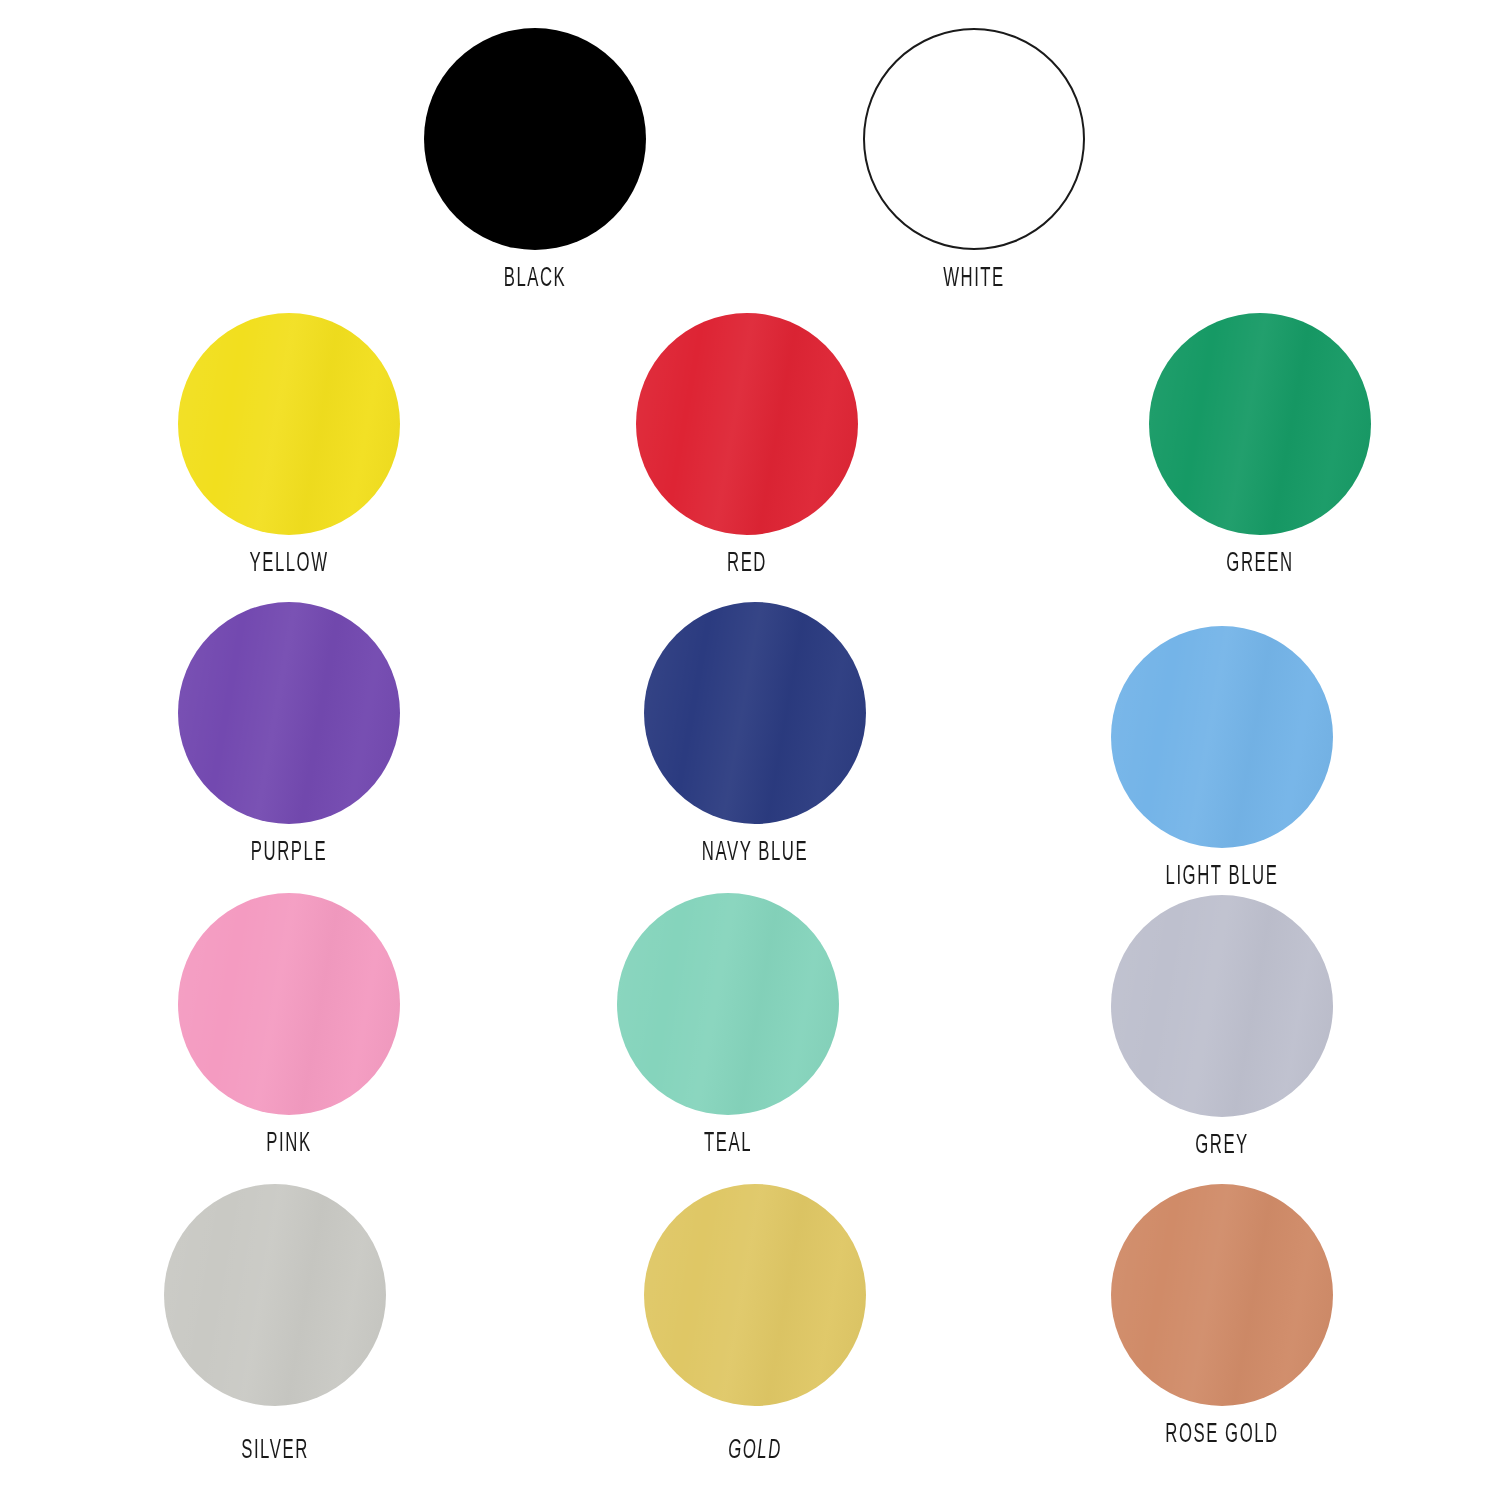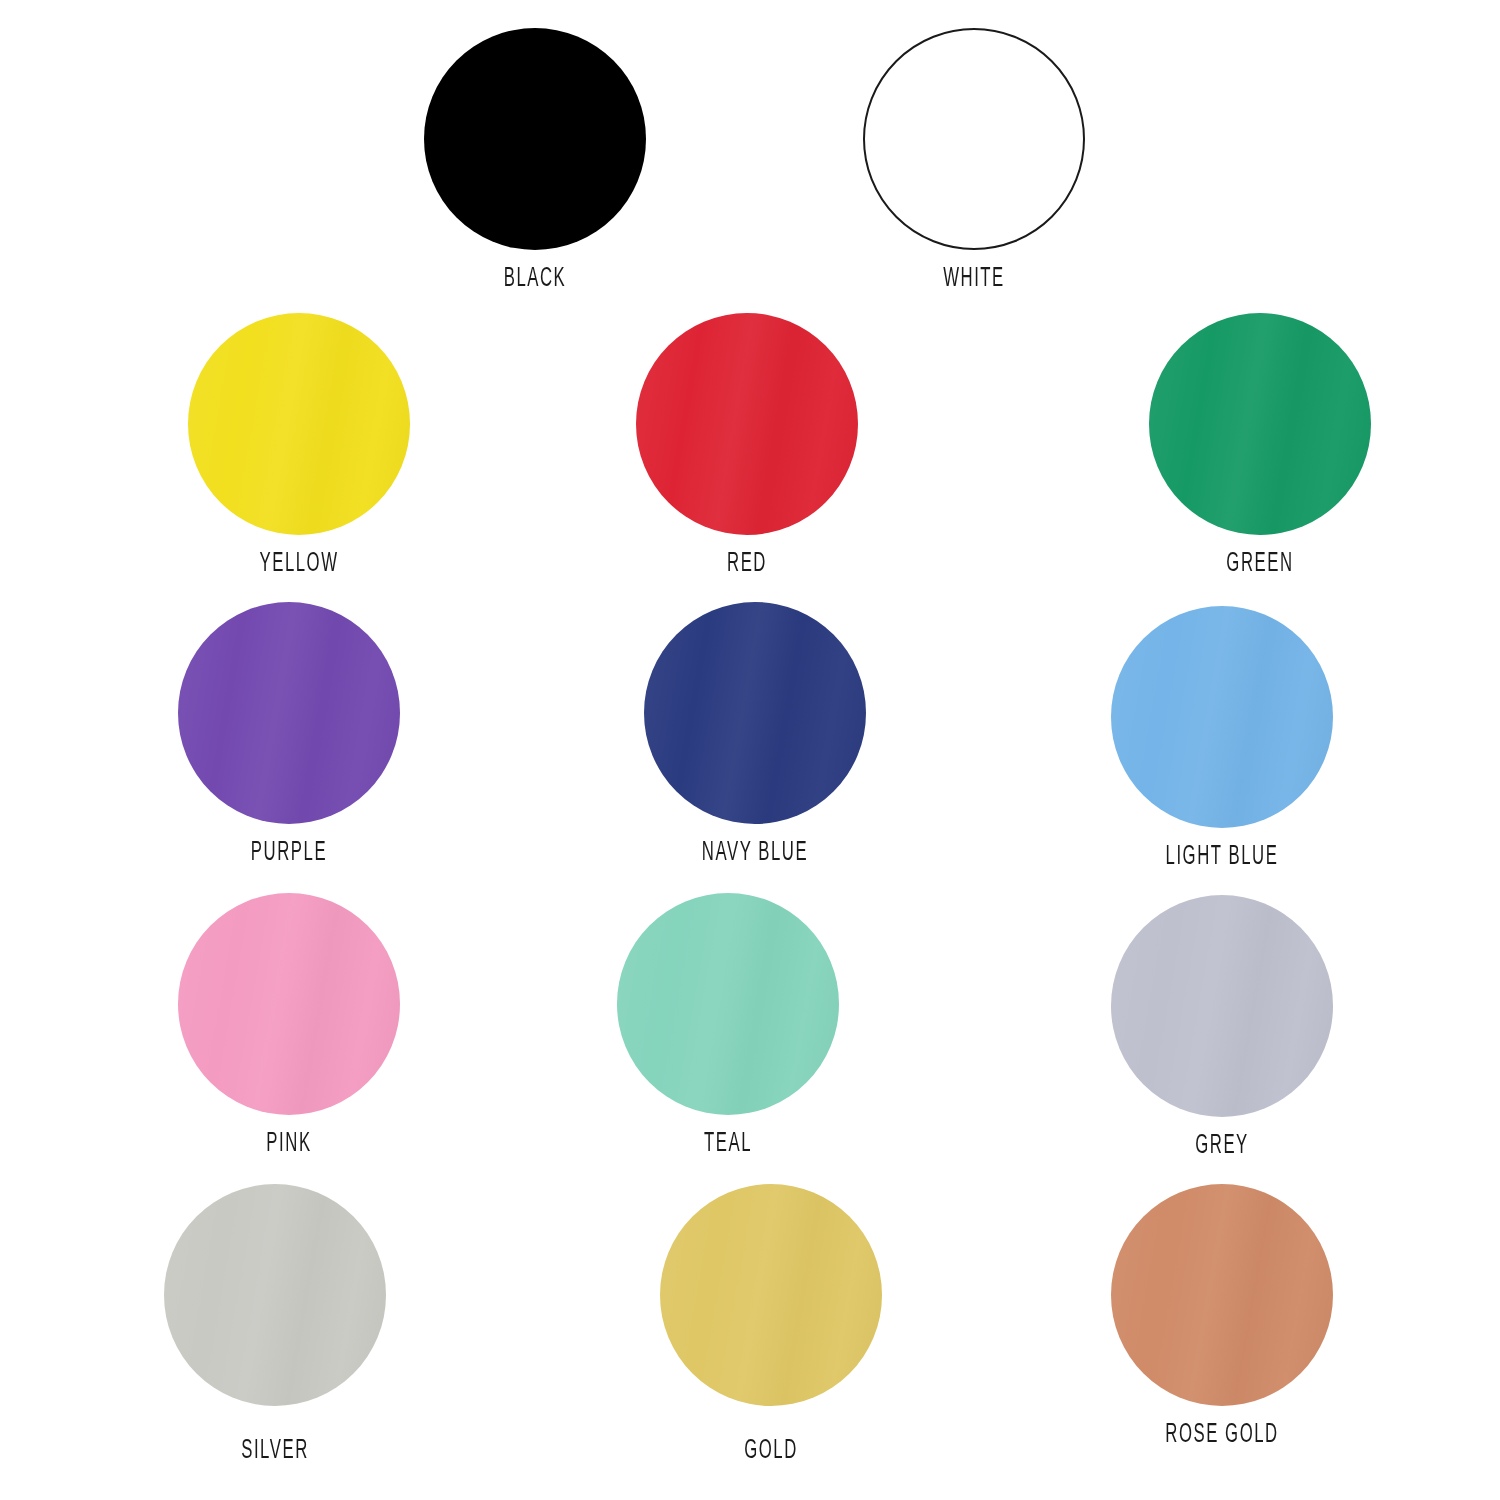--- a/index.html
+++ b/index.html
@@ -80,21 +80,21 @@
         <div class="label">BLACK</div>
       </div>
       <div class="swatch outlined" style="left: 824px; top: 28px;">
         <div class="disc-wrap">
           <div class="disc" title="#FFFFFF" style="background: rgb(255, 255, 255);"></div>
         </div>
         <div class="label">WHITE</div>
       </div>
     </div>
     <div>
-      <div class="swatch" style="left: 149px; top: 313px;">
+      <div class="swatch" style="left: 139px; top: 313px;">
         <div class="disc-wrap">
           <div class="disc sheen" title="#F2DF1E" style="background: rgb(242, 223, 30);"></div>
         </div>
         <div class="label">YELLOW</div>
       </div>
       <div class="swatch" style="left: 597px; top: 313px;">
         <div class="disc-wrap">
           <div class="disc sheen" title="#DE2434" style="background: rgb(222, 36, 52);"></div>
         </div>
         <div class="label">RED</div>
@@ -112,21 +112,21 @@
           <div class="disc sheen" title="#7349B0" style="background: rgb(115, 73, 176);"></div>
         </div>
         <div class="label">PURPLE</div>
       </div>
       <div class="swatch" style="left: 605px; top: 602px; text-align: center;">
         <div class="disc-wrap">
           <div class="disc sheen" title="#2B3B80" style="background: rgb(43, 59, 128);"></div>
         </div>
         <div class="label">NAVY BLUE</div>
       </div>
-      <div class="swatch" style="left: 1072px; top: 606px;">
+      <div class="swatch" style="left: 1072px; top: 626px;">
         <div class="disc-wrap">
           <div class="disc sheen" title="#74B4E8" style="background: rgb(116, 180, 232);"></div>
         </div>
         <div class="label">LIGHT BLUE</div>
       </div>
     </div>
     <div>
       <div class="swatch" style="left: 139px; top: 893px;">
         <div class="disc-wrap">
           <div class="disc sheen" title="#F49BC1" style="background: rgb(244, 155, 193);"></div>
@@ -146,21 +146,21 @@
         <div class="label">GREY</div>
       </div>
     </div>
     <div>
       <div class="swatch" style="left: 125px; top: 1184px;">
         <div class="disc-wrap">
           <div class="disc sheen" title="#C9C9C4" style="background: rgb(201, 201, 196);"></div>
         </div>
         <div class="label" style="margin-top: 30px;">SILVER</div>
       </div>
-      <div class="swatch" style="left: 621px; top: 1184px;">
+      <div class="swatch" style="left: 605px; top: 1184px; font-style: italic;">
         <div class="disc-wrap">
           <div class="disc sheen" title="#DFC765" style="background: rgb(223, 199, 101);"></div>
         </div>
         <div class="label" style="margin-top: 30px;">GOLD</div>
       </div>
       <div class="swatch" style="left: 1072px; top: 1184px;">
         <div class="disc-wrap">
           <div class="disc sheen" title="#D08B68" style="background: rgb(208, 139, 104);"></div>
         </div>
         <div class="label">ROSE GOLD</div>

